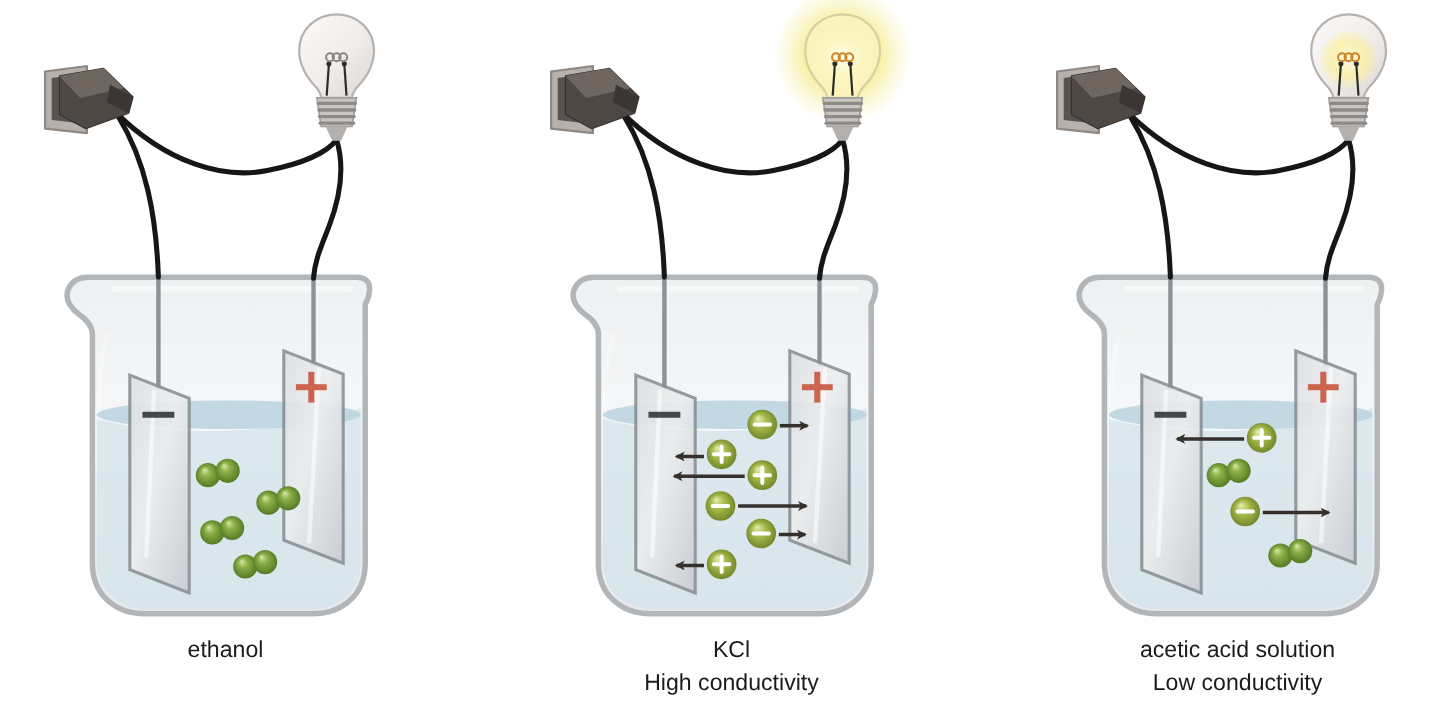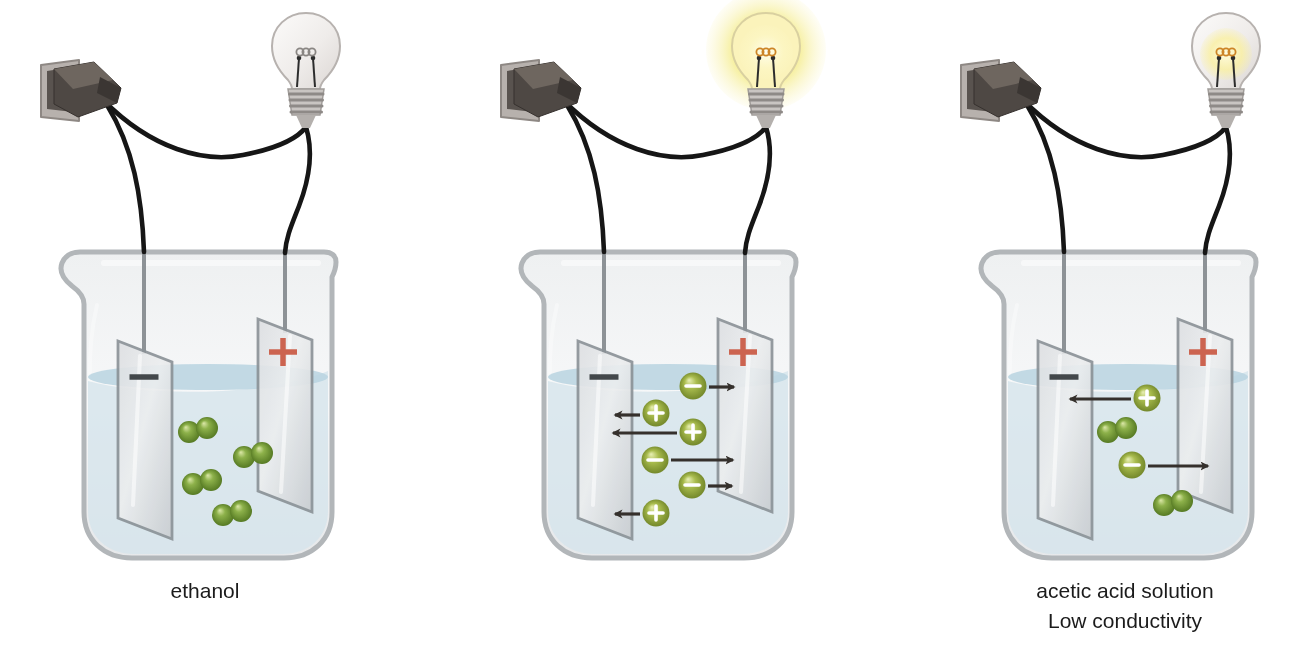--- a/index.html
+++ b/index.html
@@ -265,20 +265,24 @@
           <circle cx="306" cy="52" r="3.6" fill="none" stroke="#cd8527" stroke-width="1.8"></circle>
           <circle cx="312" cy="52" r="3.6" fill="none" stroke="#cd8527" stroke-width="1.8"></circle>
           <polygon points="288,89 324,89 320,115 292,115" fill="#c9c5c2" stroke="#a19d9a" stroke-width="1.5"></polygon>
           <line x1="289.5" y1="94" x2="323" y2="94" stroke="#8e8a87" stroke-width="3" stroke-linecap="round"></line>
           <line x1="290" y1="100" x2="322.5" y2="100" stroke="#8e8a87" stroke-width="3" stroke-linecap="round"></line>
           <line x1="290.5" y1="106" x2="322" y2="106" stroke="#8e8a87" stroke-width="3" stroke-linecap="round"></line>
           <line x1="291" y1="112" x2="321.5" y2="112" stroke="#8e8a87" stroke-width="3" stroke-linecap="round"></line>
           <path d="M 296,115 L 316,115 L 310,128 L 302,128 Z" fill="#b4b0ad"></path>
         </g>
       </svg>
+    <div class="panel-label">
+      <div>KCl</div>
+      <div>High conductivity</div>
+    </div>
   </div>
 
   <div class="panel" id="panel-2">
     <svg id="svg-2" width="390" height="647" viewBox="0 0 390 647">
         <defs>
           <linearGradient id="acetic-acid-glass" x1="0" y1="0" x2="0" y2="1">
             <stop offset="0" stop-color="#eef0f1"></stop>
             <stop offset="0.5" stop-color="#f7f8f9"></stop>
             <stop offset="1" stop-color="#e6e8ea"></stop>
           </linearGradient>

